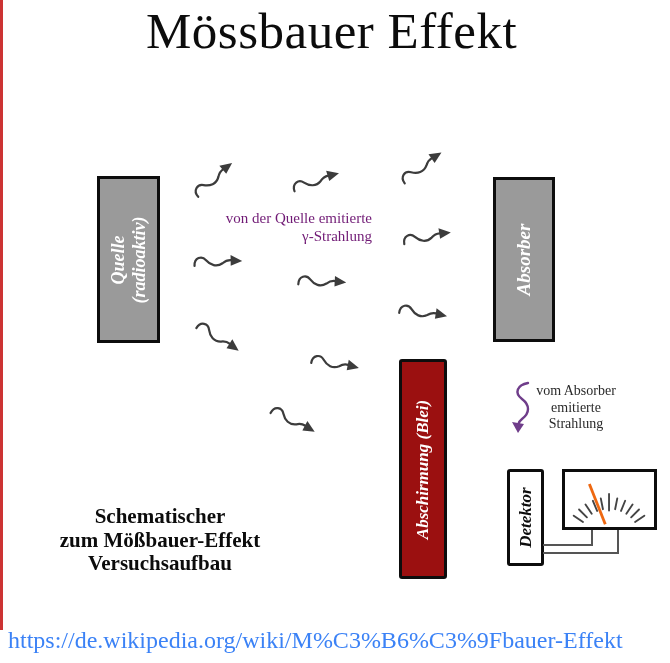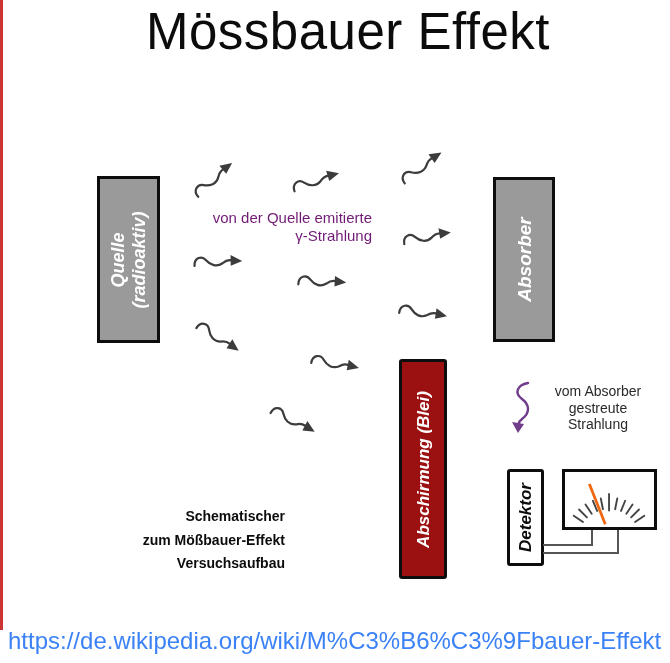--- a/index.html
+++ b/index.html
@@ -1,18 +1,18 @@
 <!DOCTYPE html>
 <html style="--bar-gray: #9a9a9a; --shield-red: #9b1010; --arrow-gray: #3c3c3c; --purple: #6f3d8a; --needle-orange: #ee6811; --edge-red: #cc3333;"><head>
 <meta charset="utf-8">
 <style>
   html,body{margin:0;padding:0;background:#ffffff;}
   .stage{
     position:relative; width:670px; height:663px; background:#ffffff;
-    overflow:hidden; font-family:Liberation Sans, sans-serif; color:#111;
+    overflow:hidden; font-family:Liberation Serif, serif; color:#111;
   }
   .edge-line{
     position:absolute; left:0; top:0; width:3px; height:630px;
     background:var(--edge-red,#cc3333);
   }
   .title{
     position:absolute; left:146px; top:2px; margin:0;
     font-size:51px; font-weight:400; color:#0c0c0c; white-space:nowrap;
     letter-spacing:0.5px;
   }
@@ -31,21 +31,21 @@
   }
   .quelle .vinner{ font-size:18px; }
   .absorber .vinner{ font-size:19px; }
   .shield .vinner{ font-size:17px; }
   .vinner span{ display:block; }
   .emitted{
     position:absolute; left:204px; top:209px; width:168px; text-align:right;
     font-size:15px; line-height:18px; color:#701a75;
   }
   .scattered{
-    position:absolute; left:547px; top:383px; width:102px; text-align:center;
+    position:absolute; left:525px; top:383px; width:102px; text-align:center;
     font-size:14px; line-height:16.5px; color:#2a2a2a;
   }
   .arrow{
     position:absolute; width:50px; height:20px; overflow:visible;
     color:var(--arrow-gray,#3c3c3c);
   }
   .purple-arrow{
     position:absolute; left:511px; top:381px; width:26px; height:52px; overflow:visible;
     color:var(--purple,#6f3d8a);
   }
@@ -54,22 +54,22 @@
     box-sizing:border-box; border:3px solid #0d0d0d; border-radius:3px; background:#fff;
   }
   .detektor .vinner{ color:#0d0d0d; font-size:17px; }
   .meter{
     position:absolute; left:562px; top:469px; width:95px; height:61px;
     box-sizing:border-box; border:3px solid #0d0d0d; background:#fff;
   }
   .meter svg{ width:100%; height:100%; display:block; }
   .wires{ position:absolute; left:541px; top:528px; width:84px; height:30px; overflow:visible; }
   .caption{
-    position:absolute; left:35px; top:505px; width:250px; text-align:right;
-    font-weight:bold; font-size:14px; line-height:23.5px; color:#0c0c0c;
+    position:absolute; left:35px; top:505px; width:250px; text-align:center;
+    font-weight:bold; font-size:21px; line-height:23.5px; color:#0c0c0c;
   }
   .footer-url{
     position:absolute; left:8px; top:627px; font-size:24px; color:#3b82f6; white-space:nowrap;
   }
   .hidden-defs{ position:absolute; width:0; height:0; overflow:hidden; }
 </style>
 </head>
 <body>
 
 <svg class="hidden-defs" aria-hidden="true">
@@ -148,21 +148,21 @@
       <use href="#sq"></use>
     </svg>
 
   <svg class="purple-arrow" viewBox="0 0 26 52">
     <path d="M17,2 C6,4 3,12 11,18 C19,24 19,32 11,38 C9,39.5 8,41 7.5,43" fill="none" stroke="currentColor" stroke-width="2.4" stroke-linecap="round"></path>
     <polygon points="1,41 7,52 13,43" fill="currentColor"></polygon>
   </svg>
 
   <div class="scattered">
     <div>vom Absorber</div>
-    <div>gestreute</div>
+    <div>emitierte</div>
     <div>Strahlung</div>
   </div>
 
   <div class="detektor">
     <div class="vlabel">
       <div class="vinner">
           <span>Detektor</span>
         </div>
     </div>
   </div>

